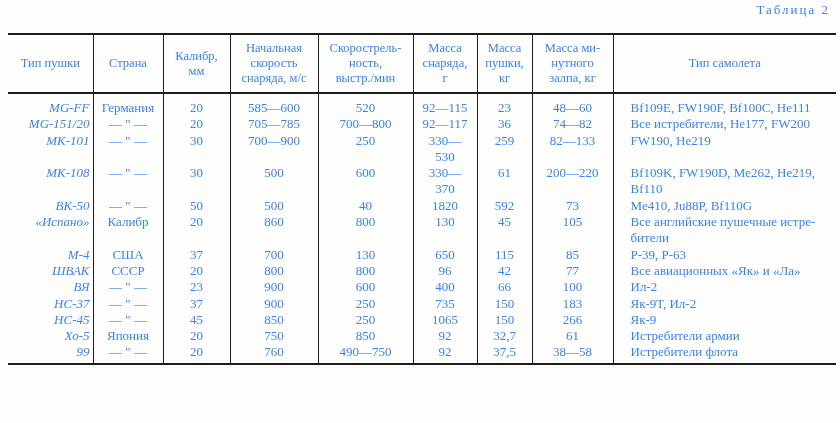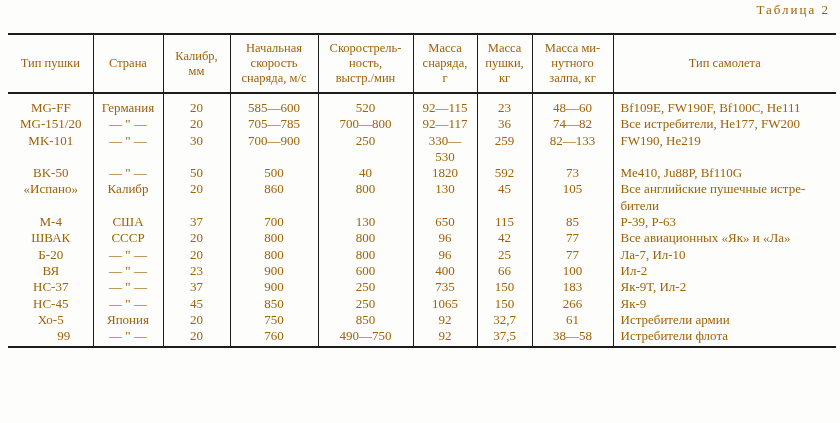--- a/index.html
+++ b/index.html
@@ -5,21 +5,21 @@
   html, body {
     margin: 0;
     padding: 0;
     background: #fdfdfc;
   }
   .page {
     position: relative;
     width: 840px;
     height: 423px;
     background: #fdfdfc;
-    color: #a16207;
+    color: #3b82f6;
     font-family: "Liberation Serif", "DejaVu Serif", serif;
     overflow: hidden;
   }
   .table-label {
     position: absolute;
     top: 2px;
     right: 10px;
     font-size: 13px;
     letter-spacing: 2px;
     white-space: nowrap;
@@ -64,26 +64,27 @@
     font-size: 13px;
     line-height: 16.3px;
     text-align: center;
     vertical-align: top;
     white-space: pre-line;
     padding: 0 3px;
     overflow: hidden;
   }
   table.cannon-table td:first-child {
     border-left: none;
-    text-align: center;
+    text-align: right;
     padding-left: 4px;
+    font-style: italic;
   }
   table.cannon-table td:last-child {
     text-align: left;
-    padding-left: 7px;
+    padding-left: 17px;
   }
   table.cannon-table tbody tr:first-child td {
     padding-top: 6px;
   }
   table.cannon-table tbody tr:last-child td {
     padding-bottom: 2px;
   }
 </style>
 </head>
 <body>
@@ -155,20 +156,33 @@
           <td>30</td>
           <td>700—900</td>
           <td>250</td>
           <td>330—
 530</td>
           <td>259</td>
           <td>82—133</td>
           <td>FW190, He219</td>
         </tr>
         <tr>
+          <td>MK-108</td>
+          <td>— " —</td>
+          <td>30</td>
+          <td>500</td>
+          <td>600</td>
+          <td>330—
+370</td>
+          <td>61</td>
+          <td>200—220</td>
+          <td>Bf109K, FW190D, Me262, He219,
+Bf110</td>
+        </tr>
+        <tr>
           <td>BK-50</td>
           <td>— " —</td>
           <td>50</td>
           <td>500</td>
           <td>40</td>
           <td>1820</td>
           <td>592</td>
           <td>73</td>
           <td>Me410, Ju88P, Bf110G</td>
         </tr>
@@ -200,31 +214,20 @@
           <td>СССР</td>
           <td>20</td>
           <td>800</td>
           <td>800</td>
           <td>96</td>
           <td>42</td>
           <td>77</td>
           <td>Все авиационных «Як» и «Ла»</td>
         </tr>
         <tr>
-          <td>Б-20</td>
-          <td>— " —</td>
-          <td>20</td>
-          <td>800</td>
-          <td>800</td>
-          <td>96</td>
-          <td>25</td>
-          <td>77</td>
-          <td>Ла-7, Ил-10</td>
-        </tr>
-        <tr>
           <td>ВЯ</td>
           <td>— " —</td>
           <td>23</td>
           <td>900</td>
           <td>600</td>
           <td>400</td>
           <td>66</td>
           <td>100</td>
           <td>Ил-2</td>
         </tr>

